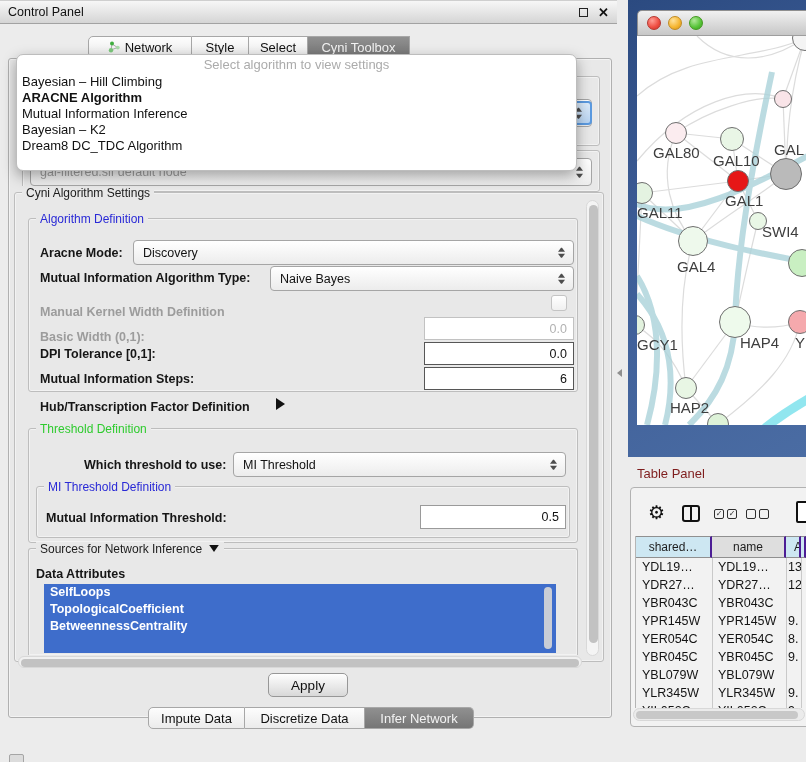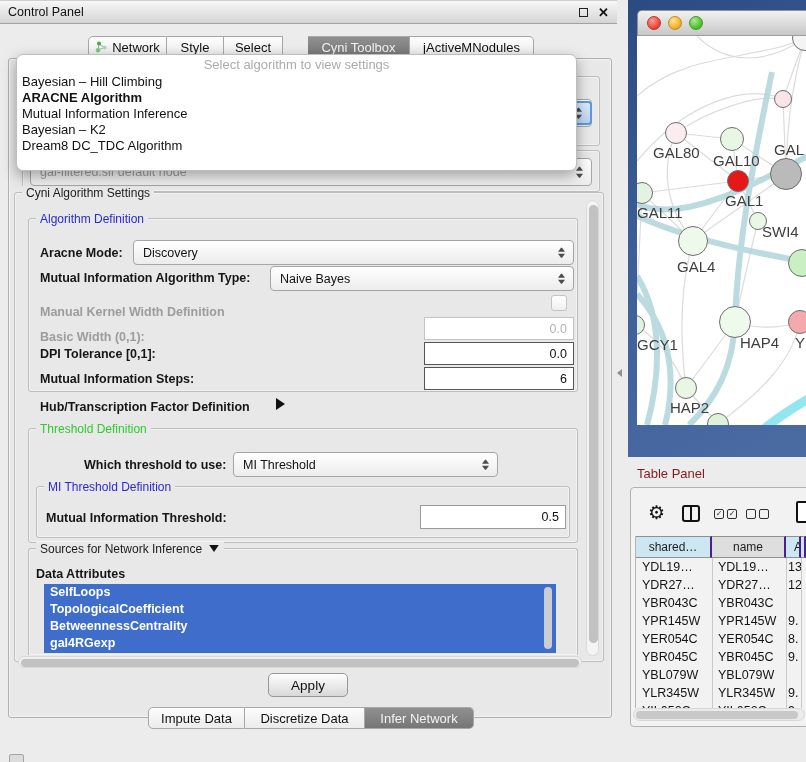--- a/index.html
+++ b/index.html
@@ -124,40 +124,37 @@
 
 <div id="screen">
 
   <div class="abs cp-titlebar">
     <span class="cp-title">Control Panel</span>
     <span class="cp-float"></span>
     <span class="cp-close">✕</span>
   </div>
 
   <div class="abs" style="left:88px; top:36px; display:flex; z-index:2;">
-    <div class="tab first" style="width:79px;">
+    <div class="tab first" style="width:104px;">
       <svg width="13" height="12" viewBox="0 0 13 12">
         <path d="M4 3 L3 9 M4 3 L9.5 6.5 M3 9 L9.5 6.5" stroke="#aaa" stroke-width="1" fill="none"></path>
         <circle cx="4" cy="2.6" r="2" fill="#3fae3f"></circle>
         <circle cx="3" cy="9.2" r="2.2" fill="#7cc87c"></circle>
         <circle cx="9.8" cy="6.6" r="1.9" fill="#aadcaa"></circle>
       </svg>
       <span>Network</span>
     </div>
     <div class="tab" style="width:57px;">
       <span>Style</span>
     </div>
     <div class="tab" style="width:59px;">
       <span>Select</span>
     </div>
-    <div class="tab sel" style="width:102px;margin-left:25px;">
+    <div class="tab sel" style="width:102px;">
       <span>Cyni Toolbox</span>
-    </div>
-    <div class="tab last" style="width:124px;">
-      <span>jActiveMNodules</span>
     </div>
   </div>
 
   <div class="abs content-box"></div>
 
   <div class="abs gbox" style="left:22px; top:76px; width:578px; height:70px;"></div>
   <div class="combo" style="left:30px; top:99px; width:562px; height:28px;">
     <div class="abs" style="left:541px; top:1px; width:20px; height:24px; border:2px solid #5b9ae0; border-radius:4px; background:linear-gradient(#dcebfa,#b8d4f2);">
       <span class="spin"></span>
     </div>
@@ -218,21 +215,21 @@
     <span>6</span>
   </div>
 
   <span class="lbl" style="left:40px; top:400px;">Hub/Transcription Factor Definition</span>
   <span class="abs tri-right" style="left:276px; top:398px;"></span>
 
   <div class="abs gbox" style="left:28px; top:428px; width:550px; height:115px;"></div>
   <span class="legend green" style="left:36px; top:422px;">Threshold Definition</span>
 
   <span class="lbl" style="left:84px; top:458px;">Which threshold to use:</span>
-  <div class="combo" style="left:233px; top:452px; width:265px; height:25px;">
+  <div class="combo" style="left:233px; top:452px; width:333px; height:25px;">
     <span>MI Threshold</span>
     <span class="spin"></span>
   </div>
 
   <div class="abs gbox" style="left:36px; top:486px; width:534px; height:52px;"></div>
   <span class="legend blue" style="left:44px; top:480px;">MI Threshold Definition</span>
 
   <span class="lbl" style="left:46px; top:511px;">Mutual Information Threshold:</span>
   <div class="tfield" style="left:420px; top:505px; width:146px; height:24px;">
     <span>0.5</span>
@@ -242,21 +239,20 @@
   <span class="legend" style="left:36px; top:542px;">
     <span>Sources for Network Inference</span>
     <span class="tri-down" style="transform:scale(.8); display:inline-block; margin-left:3px;"></span>
   </span>
   <span class="lbl" style="left:36px; top:567px;">Data Attributes</span>
 
   <div class="attr-list" style="left:44px; top:584px; width:512px; height:69px;font-weight:bold;">
     <div class="attr-item">SelfLoops</div>
     <div class="attr-item">TopologicalCoefficient</div>
     <div class="attr-item">BetweennessCentrality</div>
-    <div class="attr-item">gal4RGexp</div>
     <div class="sb-thumb" style="left:500px; top:3px; width:8px; height:62px; background:#c9cdd6;"></div>
   </div>
 
   <div class="sb-track-h" style="left:18px; top:656px; width:564px; height:12px;">
     <div class="sb-thumb" style="left:2px; top:1.5px; width:558px; height:8px;"></div>
   </div>
 
   <div class="btn" style="left:268px; top:673px; width:80px; height:24px;">
     <span>Apply</span>
   </div>

